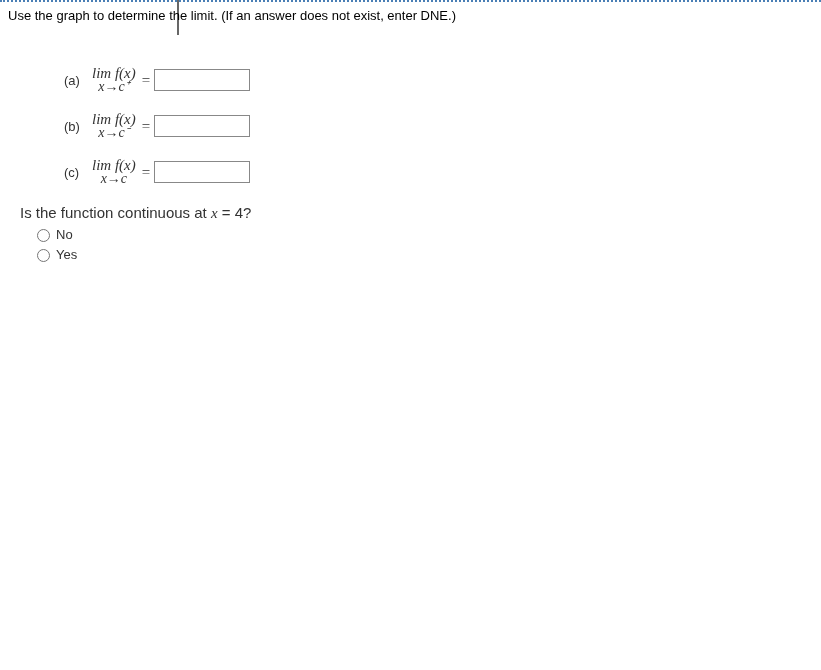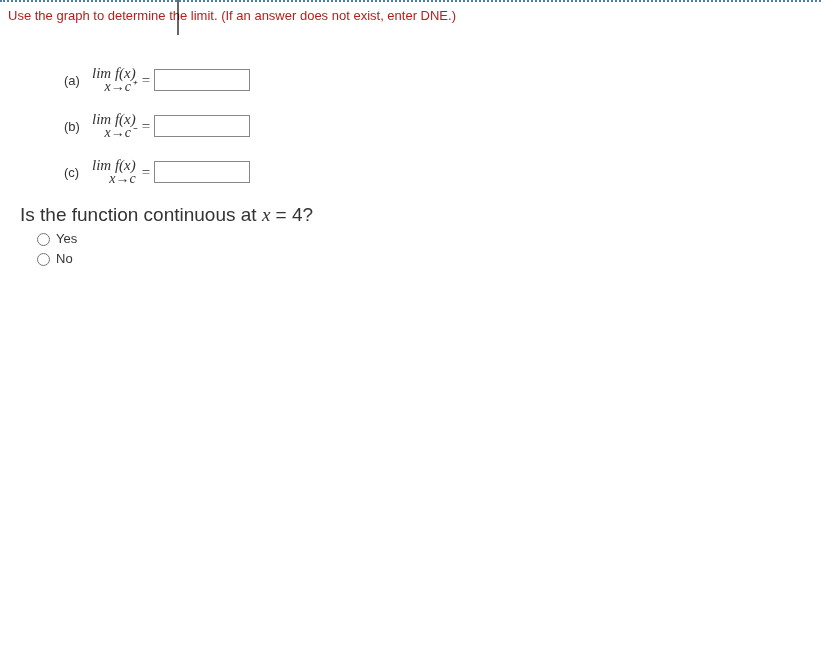--- a/index.html
+++ b/index.html
@@ -12,21 +12,21 @@
   }
   .top-border {
     border-top: 2px dotted #4a7fb5;
     width: 100%;
     box-sizing: border-box;
   }
   .content {
     padding: 6px 8px 10px 8px;
   }
   .prompt {
-    color: #b91c1c;
+    color: #000000;
     font-size: 13px;
     margin-bottom: 8px;
   }
   .graph-wrap {
     margin-left: 60px;
     margin-top: 10px;
   }
   .parts {
     margin-left: 56px;
     margin-top: 20px;
@@ -39,21 +39,21 @@
   .part-label {
     width: 28px;
     font-family: Verdana, Geneva, sans-serif;
   }
   .limit-expr {
     font-family: "Times New Roman", serif;
     font-style: italic;
     font-size: 15px;
     display:inline-flex;
     flex-direction:column;
-    align-items:flex-end;
+    align-items:center;
     line-height:1;
     margin-right:4px;
   }
   .limit-sub {
     font-size: 14px;
     font-style: italic;
     margin-top: -1px;
   }
   .eq {
     font-family: "Times New Roman", serif;
@@ -63,21 +63,21 @@
   .ans-input {
     width: 90px;
     height: 18px;
     border: 1px solid #888;
     font-size: 13px;
     padding: 1px 2px;
   }
   .cont-q {
     margin-left: 12px;
     margin-top: 16px;
-    font-size: 19px;
+    font-size: 15px;
   }
   .radio-row {
     margin-left: 24px;
     margin-top: 4px;
     display:flex;
     align-items:center;
     font-size:13px;
   }
   .radio-row input { margin-right:6px; }
   .italic-var { font-family: "Times New Roman", serif; font-style: italic; }
@@ -186,20 +186,20 @@
       <input type="text" class="ans-input" style="">
     </div>
 
   </div>
 
   <div class="cont-q">
     <span>Is the function continuous at </span><span class="italic-var">x</span><span> = 4?</span>
   </div>
   <div class="radio-row">
     <input type="radio" name="cont" style="">
-    <span>Yes</span>
+    <span>No</span>
   </div>
   <div class="radio-row">
     <input type="radio" name="cont" style="">
-    <span>No</span>
+    <span>Yes</span>
   </div>
 
 </div>
 
 </body></html>

